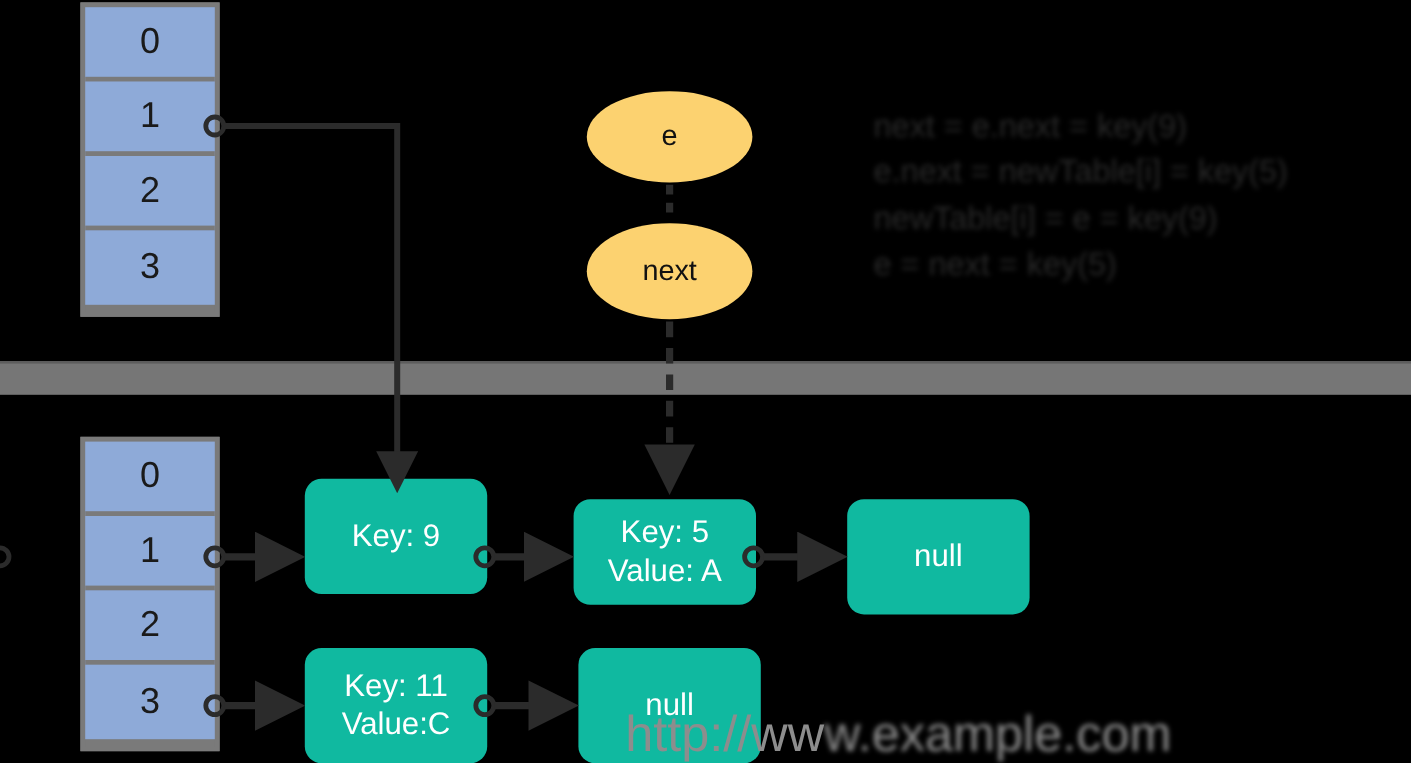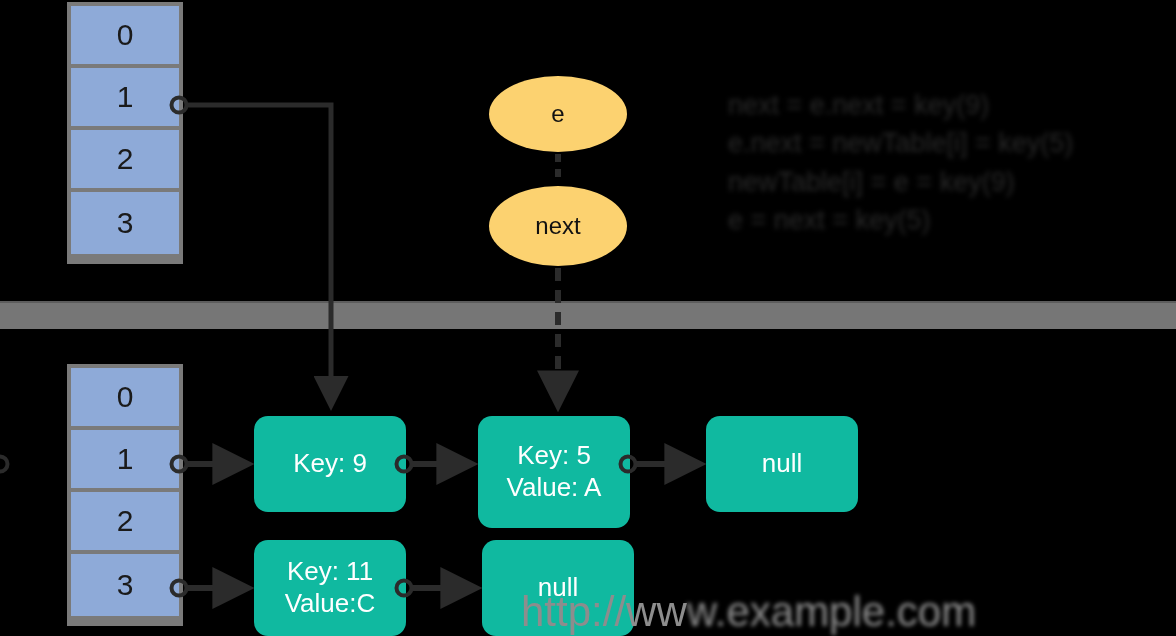--- a/index.html
+++ b/index.html
@@ -57,22 +57,22 @@
     display: flex;
     flex-direction: column;
     align-items: center;
     justify-content: center;
     font-size: 26px;
     line-height: 1.22;
     text-align: center;
   }
   .node .ln { display: block; white-space: nowrap; }
 
-  #node-k9  { left: 254px; top: 416px; width: 152px; height: 96px; }
-  #node-k5  { left: 478px; top: 416px; width: 152px; height: 112px; }
+  #node-k9  { left: 254px; top: 399px; width: 152px; height: 96px; }
+  #node-k5  { left: 478px; top: 416px; width: 152px; height: 88px; }
   #node-null1 { left: 706px; top: 416px; width: 152px; height: 96px; }
   #node-k11 { left: 254px; top: 540px; width: 152px; height: 96px; text-align: center; }
   #node-null2 { left: 482px; top: 540px; width: 152px; height: 96px; }
 
   
   .ellipse {
     position: absolute;
     background: #fcd270;
     border-radius: 50%;
     color: #111;

